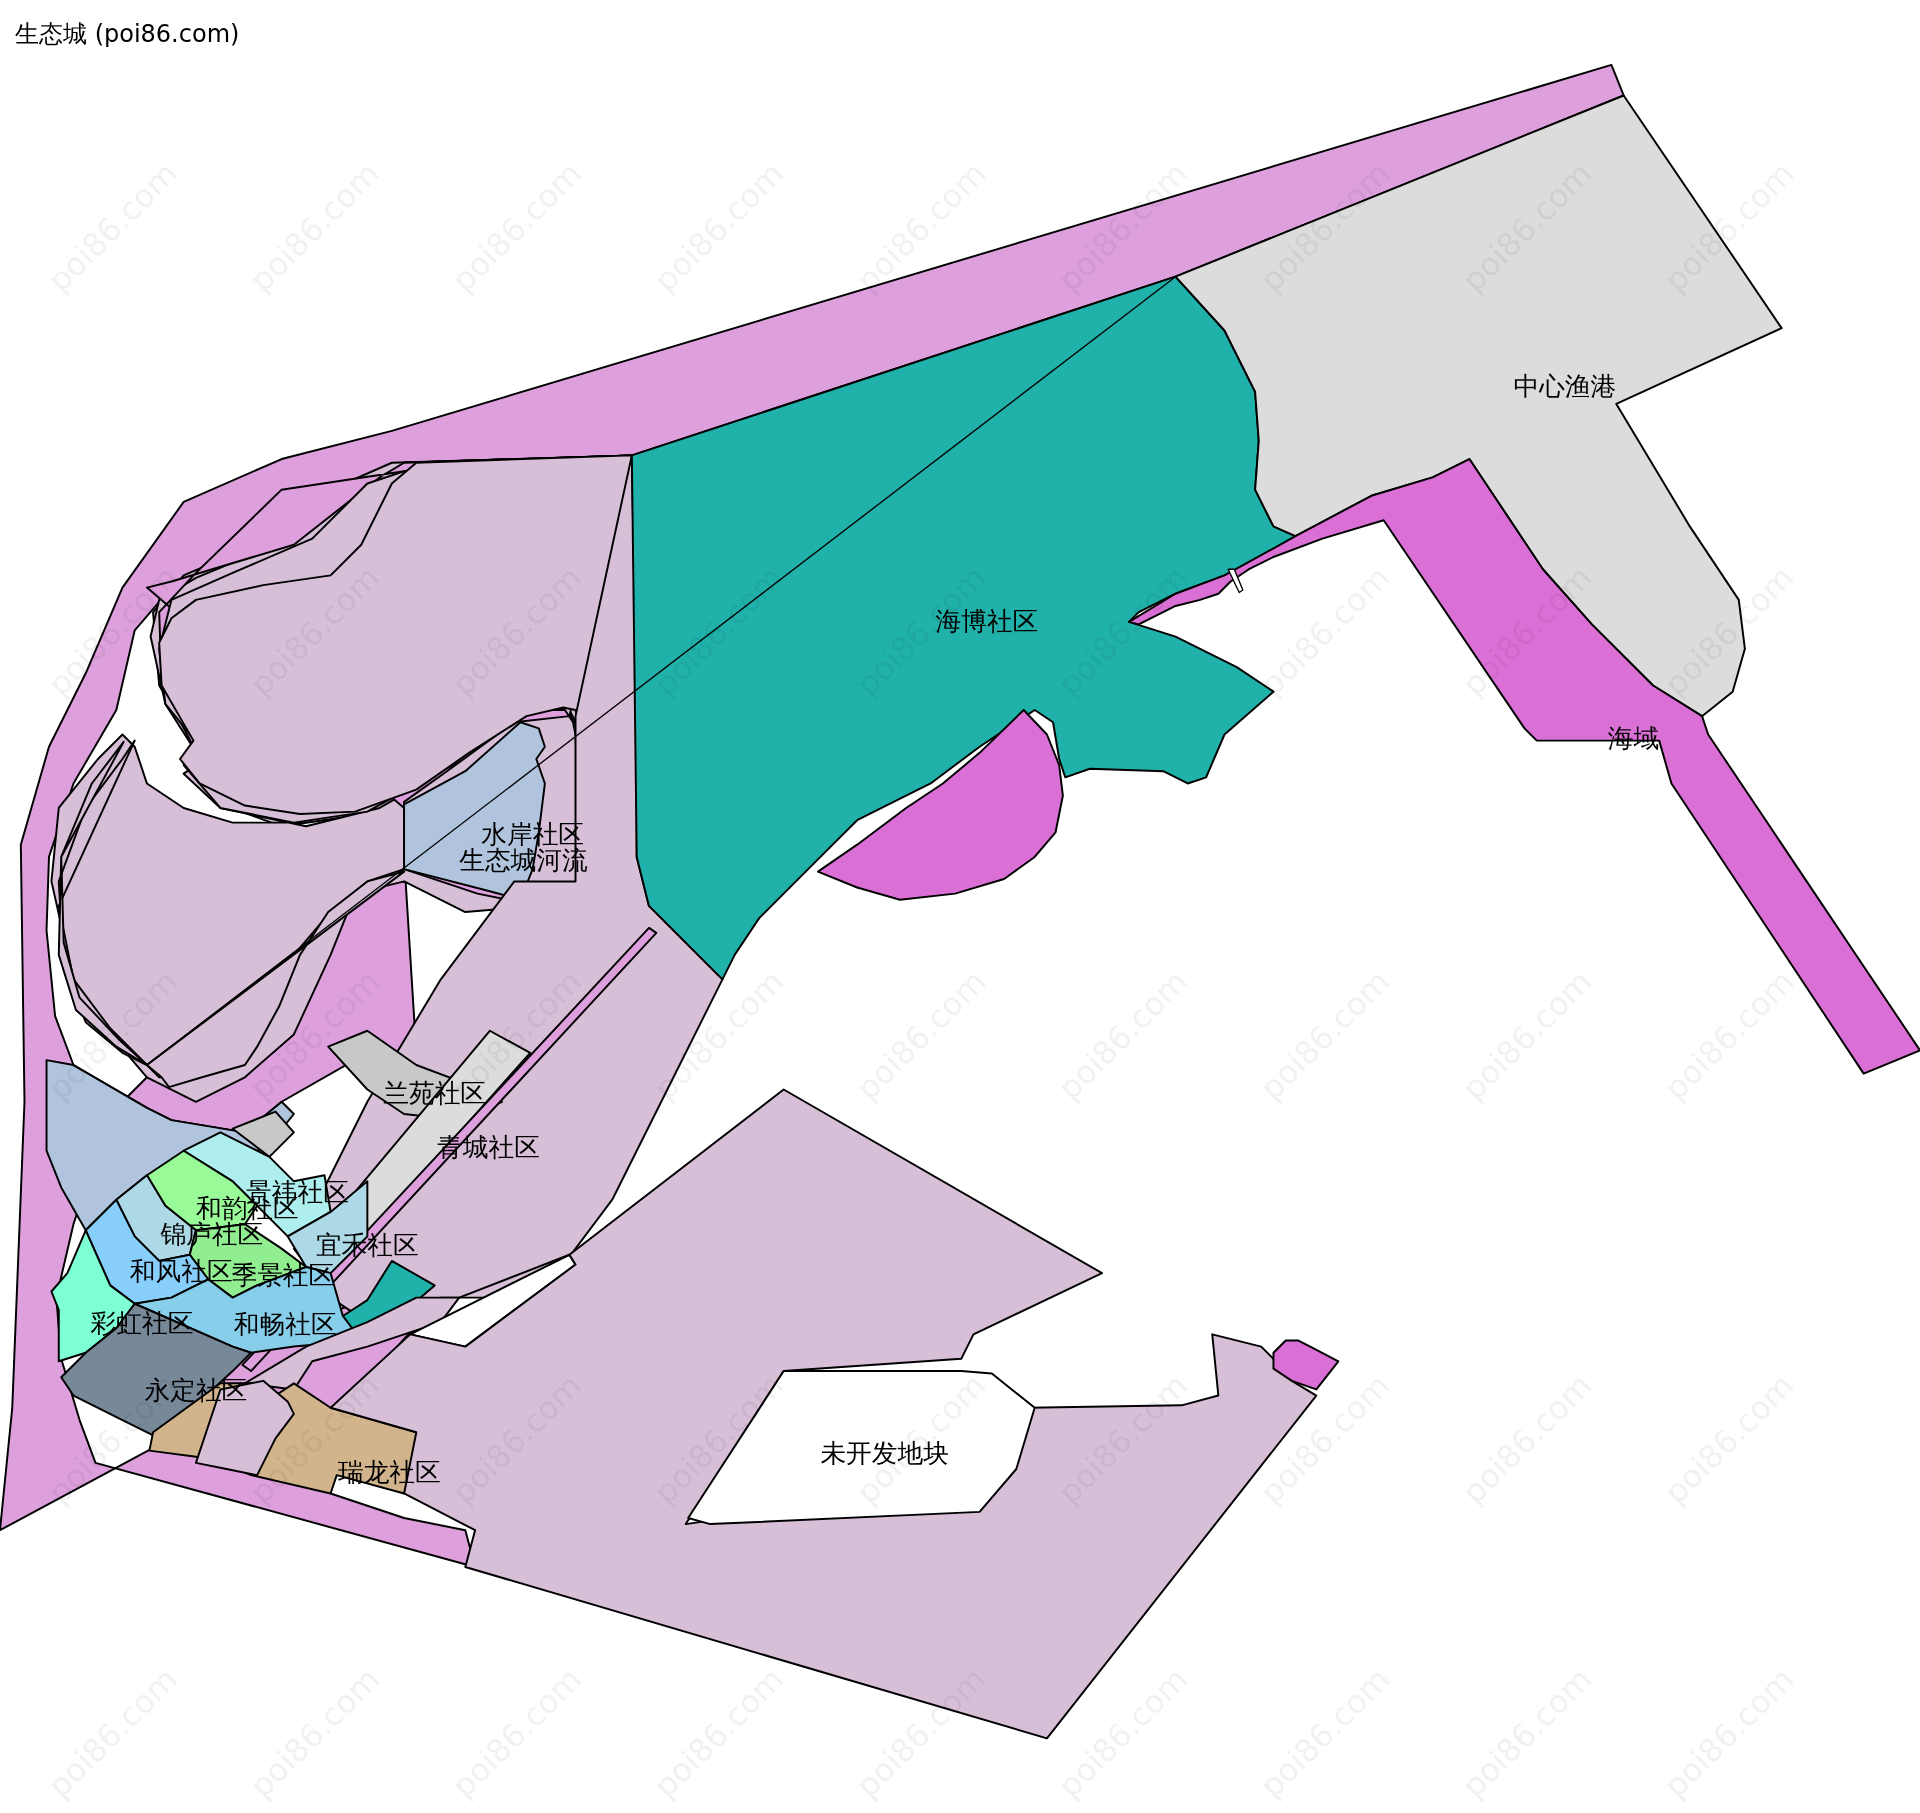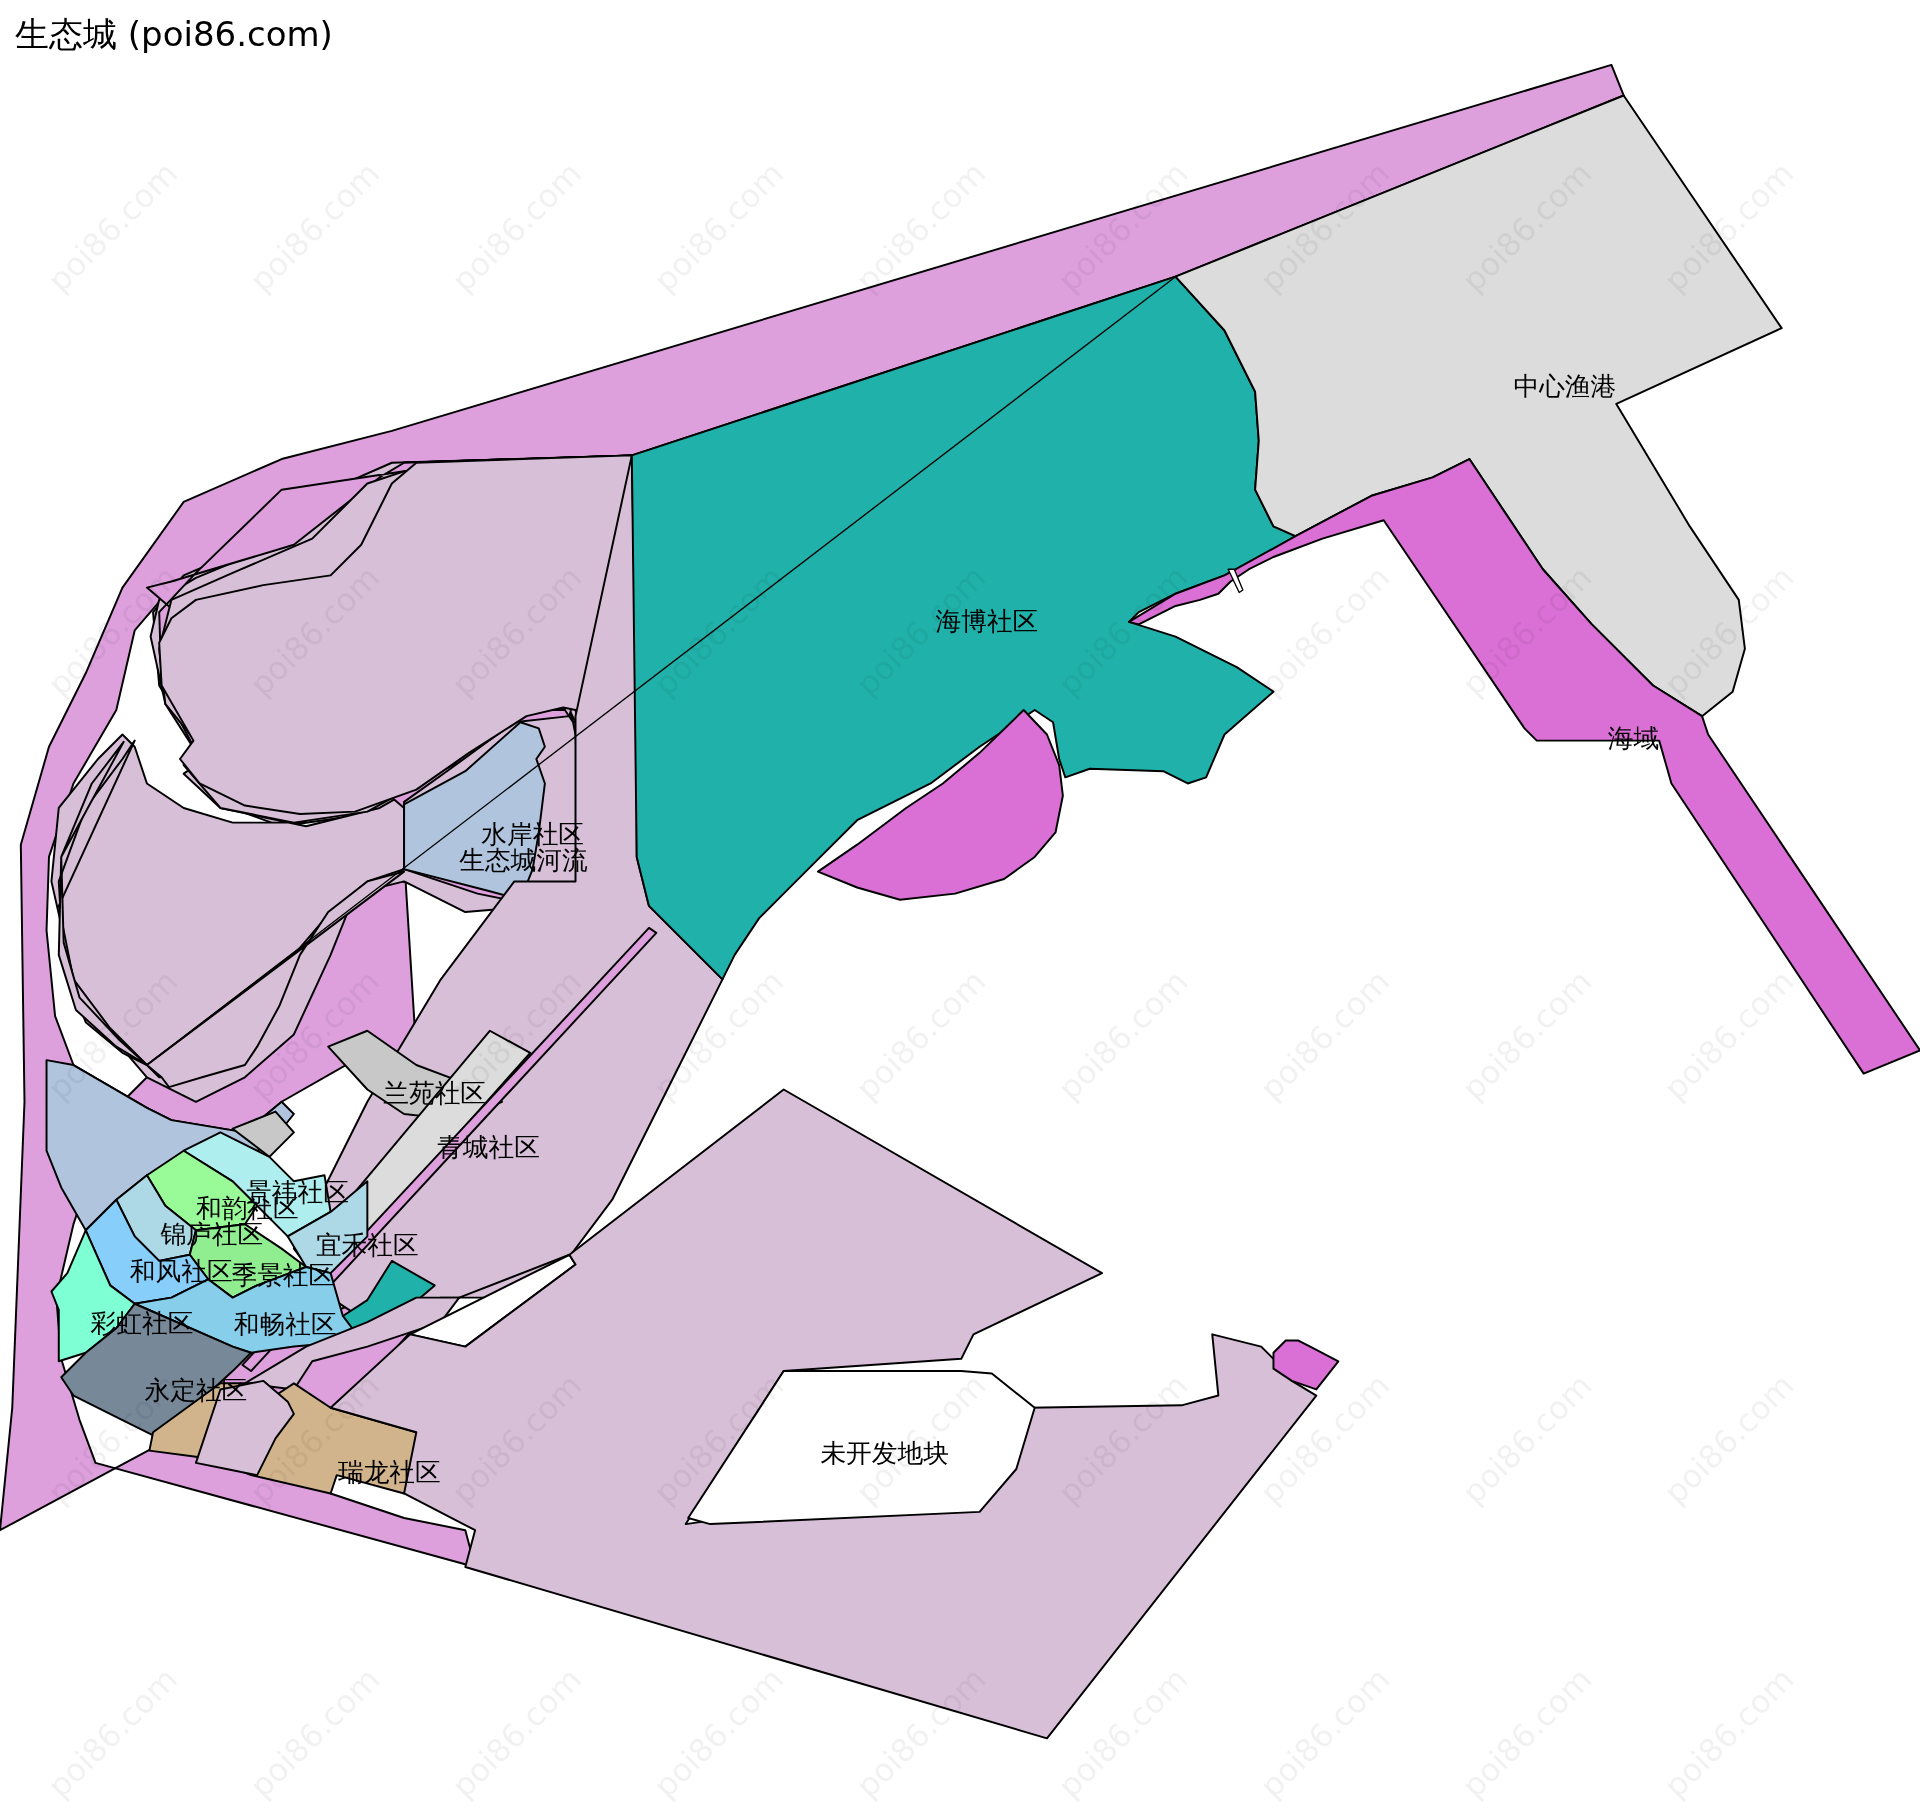--- a/index.html
+++ b/index.html
@@ -1,17 +1,17 @@
 <!DOCTYPE html>
 <html><head>
 <meta charset="utf-8">
 <style>
   html, body { margin: 0; padding: 0; background: #ffffff; }
   body { width: 1920px; height: 1813px; position: relative; overflow: hidden; font-family: "DejaVu Sans", "Liberation Sans", sans-serif; }
-  .title { position: absolute; left: 15px; top: 10px; font-size: 34px; color: #000; line-height: 48px; white-space: nowrap; }
+  .title { position: absolute; left: 15px; top: 10px; font-size: 24px; color: #000; line-height: 48px; white-space: nowrap; }
   svg.map { position: absolute; left: 0; top: 0; width: 1920px; height: 1813px; }
   .region { stroke: #000; stroke-width: 1.6; stroke-linejoin: round; }
   .region.thin { stroke-width: 1.1; }
   .lbl { font-family: "DejaVu Sans", "Liberation Sans", sans-serif; font-size: 21px; fill: #000; }
   .wm { font-family: "DejaVu Sans", sans-serif; font-size: 26px; fill: #000; opacity: 0.05; }
 </style>
 </head>
 <body>
 
 <div class="title">生态城 (poi86.com)</div>

